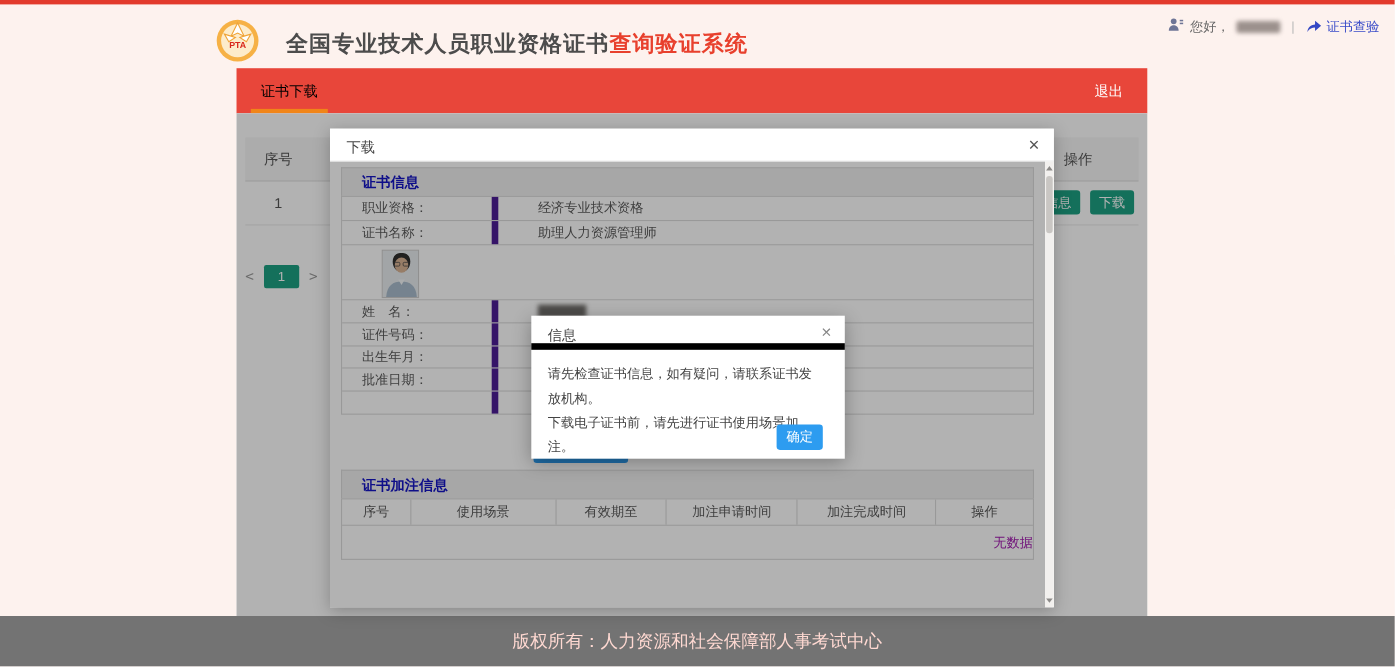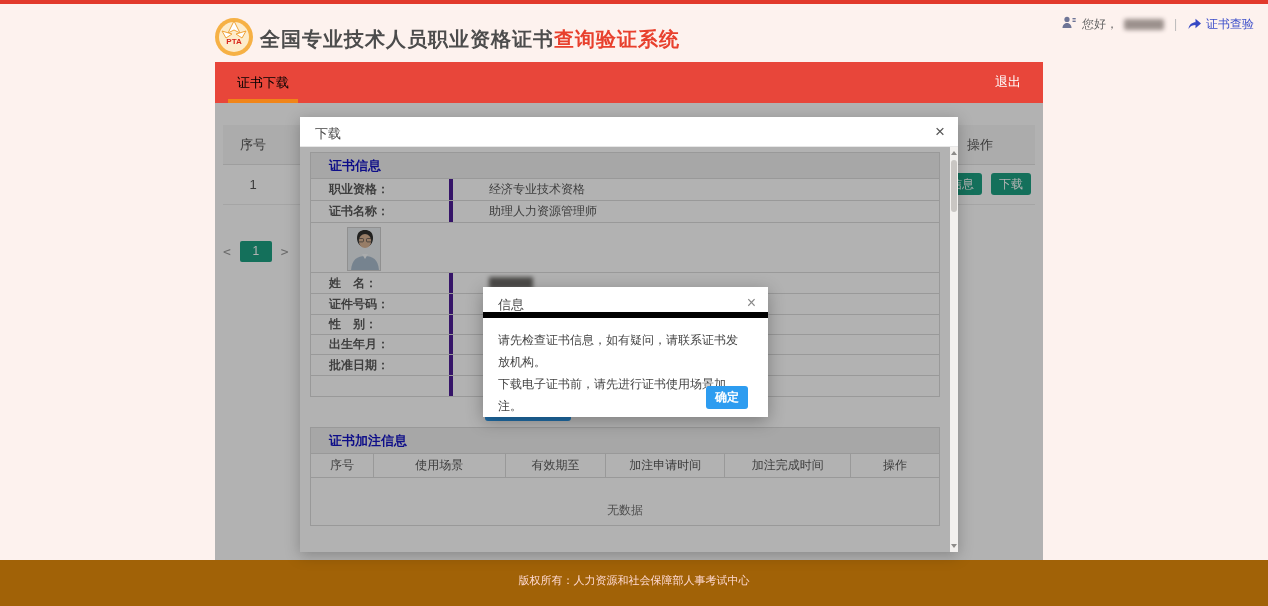--- a/index.html
+++ b/index.html
@@ -8,21 +8,21 @@
     position:relative;
     background:#fdf2ee;
     font-family:"Liberation Sans", sans-serif;
     color:#333;
   }
   
   .top-strip { position:absolute; left:0; top:0; width:1268px; height:4px; background:#e23a2c; }
 
   
   .logo {
-    position:absolute; left:214px; top:17px; width:40px; height:40px;
+    position:absolute; left:196px; top:17px; width:40px; height:40px;
     border-radius:50%;
     text-align:center;
   }
   .site-title { position:absolute; left:260px; top:26px; font-size:20px; font-weight:bold; letter-spacing:1px; }
   .site-title .t-main { color:#4c4c4c; }
   .site-title .t-accent { color:#e8402d; }
 
   .user-area {
     position:absolute; top:16px; right:14px; height:16px;
     display:flex; align-items:center; gap:6px;
@@ -41,21 +41,21 @@
   .navbar { position:relative; width:100%; height:41px; background:#e8463a; }
   .nav-tab {
     position:absolute; left:13px; top:0; width:70px; height:41px;
     color:#000000; font-size:13px; text-align:center; line-height:41px; cursor:pointer;
   }
   .nav-tab::after {
     content:""; position:absolute; left:0; bottom:0; width:100%; height:4px; background:#f08519;
   }
   .nav-logout {
     position:absolute; right:22px; top:0; height:41px; line-height:41px;
-    color:#fff; font-size:13px; cursor:pointer;font-family:Liberation Mono, monospace;
+    color:#fff; font-size:13px; cursor:pointer;
   }
 
   .content { position:relative; width:100%; height:457px; background:#fff; overflow:hidden; }
   .bg-table-header {
     position:absolute; left:8px; right:8px; top:22px; height:40px;
     background:#f6f6f6; border-bottom:1px solid #e2e2e2;
     font-size:13px; color:#555;
   }
   .bg-col-index { position:absolute; left:0; top:0; width:60px; height:40px; line-height:40px; text-align:center; }
   .bg-col-action { position:absolute; right:0; top:0; width:110px; height:40px; line-height:40px; text-align:center; }
@@ -90,41 +90,41 @@
 
   .section { position:absolute; left:10px; width:630px; }
   .sec-header {
     height:26px; line-height:26px; background:#f0f0f0;
     border:1px solid #dcdcdc; border-bottom:none;
     padding-left:18px; font-size:13px; font-weight:bold; color:#1515c4;
   }
   .info-rows { border:1px solid #dcdcdc; font-size:12px; color:#5a5a5a; }
   .info-row { display:flex; border-bottom:1px solid #dcdcdc; }
   .info-row:last-child { border-bottom:none; }
-  .f-label { width:142px; border-right:4px solid #4c1d95; padding-left:18px; display:flex; align-items:center;font-weight:bold; }
+  .f-label { width:142px; border-right:6px solid #4c1d95; padding-left:18px; display:flex; align-items:center; }
   .f-value { flex:1; padding-left:36px; display:flex; align-items:center; }
   .h22 { height:22px; } .h21 { height:21px; } .h20 { height:20px; } .h50 { height:50px; }
 
   .photo {
     width:34px; height:44px; margin-top:2px; border:1px solid #cfcfcf;
     filter:blur(0.6px); overflow:hidden;
   }
   .name-blur { width:44px; height:12px; background:#6f6d6a; filter:blur(2px); }
 
   .annotate-btn {
     position:absolute; left:185px; top:248px; width:86px; height:26px;
     background:#2d9cf0; border:none; border-radius:3px; cursor:pointer;
   }
 
   .ann-table { border:1px solid #dcdcdc; font-size:12px; color:#5a5a5a; }
   .ann-head { display:flex; height:24px; border-bottom:1px solid #dcdcdc; }
   .ann-col { display:flex; align-items:center; justify-content:center; border-right:1px solid #dcdcdc; }
   .ann-col:last-child { border-right:none; }
   .c0{width:10%;} .c1{width:21%;} .c2{width:16%;} .c3{width:19%;} .c4{width:20%;} .c5{width:14%;}
-  .ann-empty { height:30px; line-height:30px; text-align:center; color:#737373;margin-top:17px; }
+  .ann-empty { height:30px; line-height:30px; text-align:right; color:#a21caf; }
 
   .overlay-modal { position:absolute; left:0; top:30px; width:650px; height:405px; background:rgba(0,0,0,0.30); z-index:20; }
 
   .dl-scrollbar {
     position:absolute; right:0; top:30px; width:8px; height:405px;
     background:#f2f0ee; z-index:25;
   }
   .sb-up, .sb-down { position:absolute; left:1px; width:0; height:0; border-left:3px solid transparent; border-right:3px solid transparent; }
   .sb-up { top:4px; border-bottom:4px solid #8d8b89; }
   .sb-down { bottom:4px; border-top:4px solid #8d8b89; }
@@ -134,27 +134,27 @@
   .info-modal {
     position:absolute; left:483px; top:287px; width:285px; height:130px;
     background:#fff; z-index:30; box-shadow:0 4px 16px rgba(0,0,0,0.3);
   }
   .im-title-bar { position:relative; height:31px; border-bottom:6px solid #000000; }
   .im-title { position:absolute; left:15px; top:9px; font-size:13px; color:#444; }
   .im-close { position:absolute; right:12px; top:5px; font-size:16px; color:#888; cursor:pointer; line-height:22px; }
   .im-body { padding:11px 27px 0 15px; font-size:12px; color:#444; line-height:22px; }
   .im-ok {
     position:absolute; right:20px; bottom:8px; width:42px; height:23px;
-    background:#2d9cf0; color:#fff; font-size:12px; border:none; border-radius:3px; cursor:pointer;font-weight:bold;
+    background:#2d9cf0; color:#fff; font-size:12px; border:none; border-radius:3px; cursor:pointer;
   }
 
   
   .footer {
     position:absolute; left:0; top:560px; width:1268px; height:46px;
-    background:#a16207; color:#ffd9d2; font-size:11px;
+    background:#737373; color:#ffd9d2; font-size:16px;
     text-align:center; padding-top:13px;
   }
 </style>
 </head>
 <body>
 
 <div class="top-strip"></div>
 
 <div class="logo">
   <svg width="40" height="40" viewBox="0 0 40 40">
@@ -257,24 +257,20 @@
           <div class="f-label">姓　名：</div>
           <div class="f-value">
               <span class="name-blur"></span>
             </div>
         </div>
         <div class="info-row h21">
           <div class="f-label">证件号码：</div>
           <div class="f-value"></div>
         </div>
         <div class="info-row h20">
-          <div class="f-label">性　别：</div>
-          <div class="f-value"></div>
-        </div>
-        <div class="info-row h20">
           <div class="f-label">出生年月：</div>
           <div class="f-value"></div>
         </div>
         <div class="info-row h21">
           <div class="f-label">批准日期：</div>
           <div class="f-value"></div>
         </div>
         <div class="info-row h20">
           <div class="f-label"></div>
           <div class="f-value"></div>

